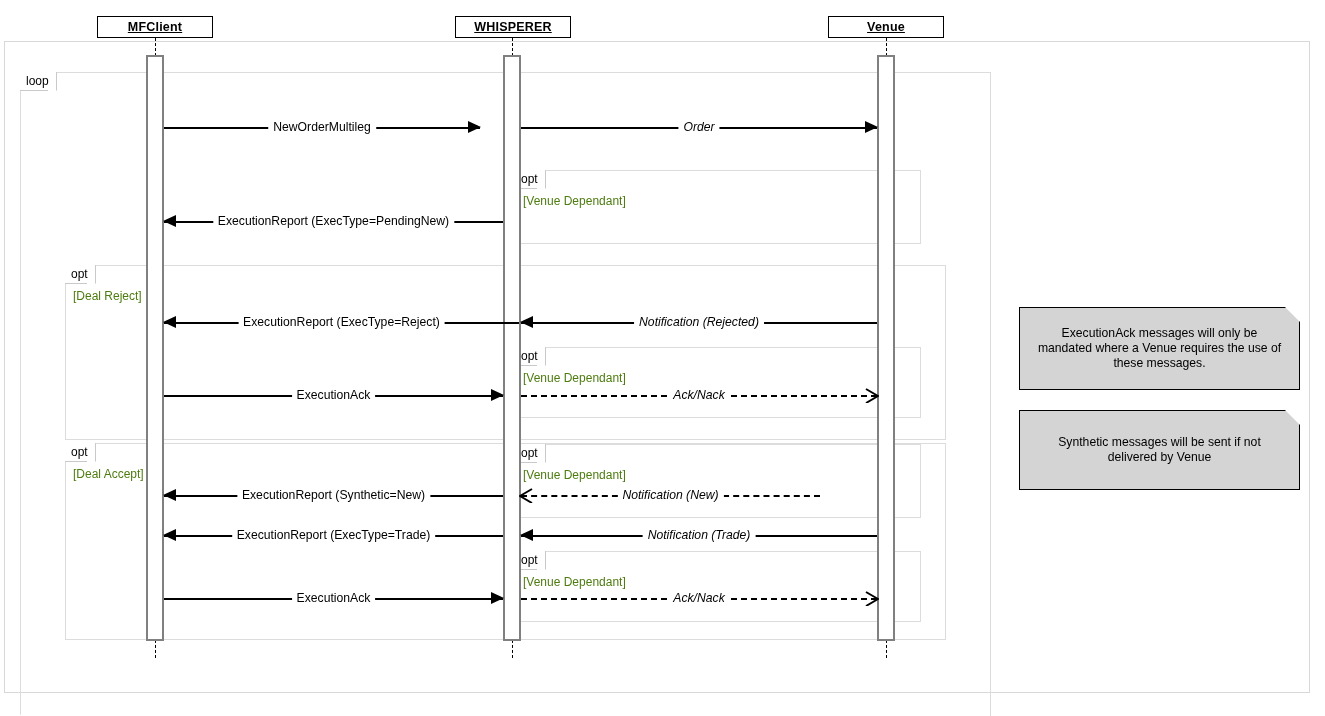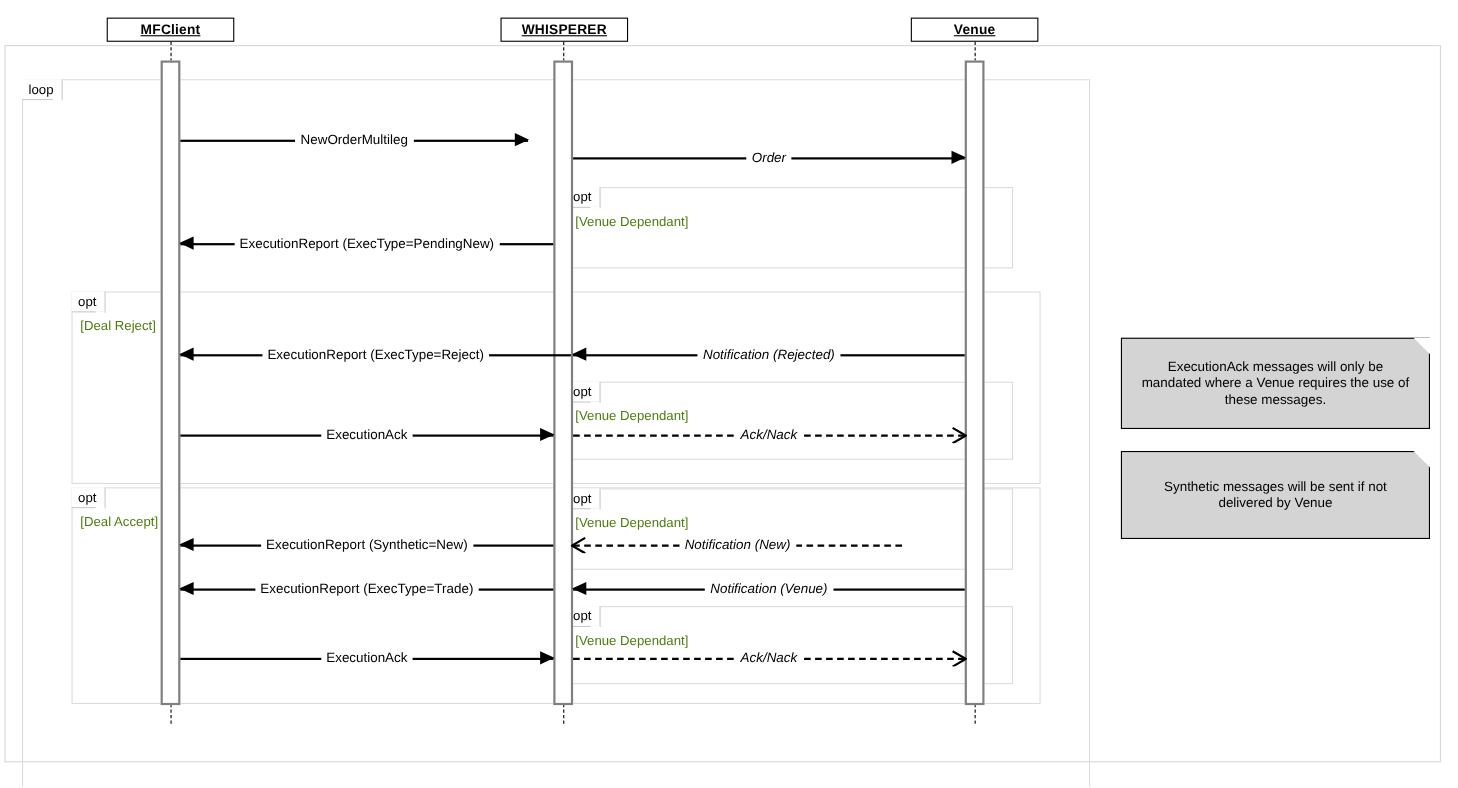--- a/index.html
+++ b/index.html
@@ -260,21 +260,21 @@
   <div class="abs activation" style="left:146px; top:55px; height:586px;"></div>
   <div class="abs activation" style="left:503px; top:55px; height:586px;"></div>
   <div class="abs activation" style="left:877px; top:55px; height:586px;"></div>
 
   <div class="message" style="left:164px; top:120px; width:316px;">
     <div class="msg-line solid"></div>
     <div class="arrow-filled-right"></div>
     <span class="msg-label">NewOrderMultileg</span>
   </div>
 
-  <div class="message" style="left:521px; top:120px; width:356px;margin-top:16px;">
+  <div class="message" style="left:521px; top:120px; width:356px;">
     <div class="msg-line solid"></div>
     <div class="arrow-filled-right"></div>
     <span class="msg-label italic">Order</span>
   </div>
 
   <div class="message" style="left:164px; top:214px; width:339px;">
     <div class="msg-line solid"></div>
     <div class="arrow-filled-left"></div>
     <span class="msg-label">ExecutionReport (ExecType=PendingNew)</span>
   </div>
@@ -326,21 +326,21 @@
 
   <div class="message" style="left:164px; top:528px; width:339px;">
     <div class="msg-line solid"></div>
     <div class="arrow-filled-left"></div>
     <span class="msg-label">ExecutionReport (ExecType=Trade)</span>
   </div>
 
   <div class="message" style="left:521px; top:528px; width:356px;">
     <div class="msg-line solid"></div>
     <div class="arrow-filled-left"></div>
-    <span class="msg-label italic">Notification (Venue)</span>
+    <span class="msg-label italic">Notification (Trade)</span>
   </div>
 
   <div class="message" style="left:164px; top:591px; width:339px;">
     <div class="msg-line solid"></div>
     <div class="arrow-filled-right"></div>
     <span class="msg-label">ExecutionAck</span>
   </div>
 
   <div class="message" style="left:521px; top:591px; width:356px;">
     <div class="msg-line dashed"></div>

